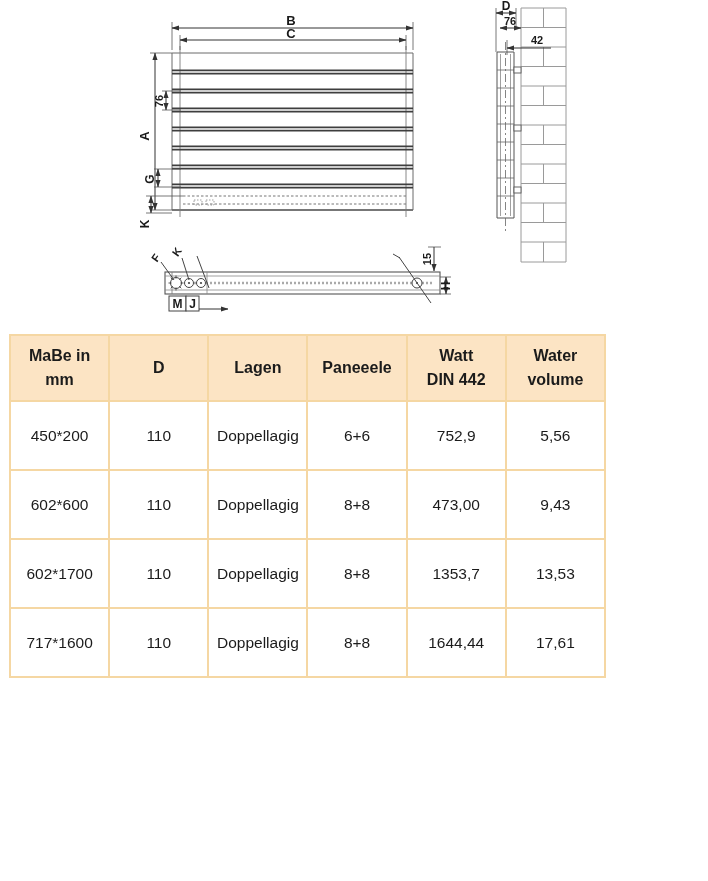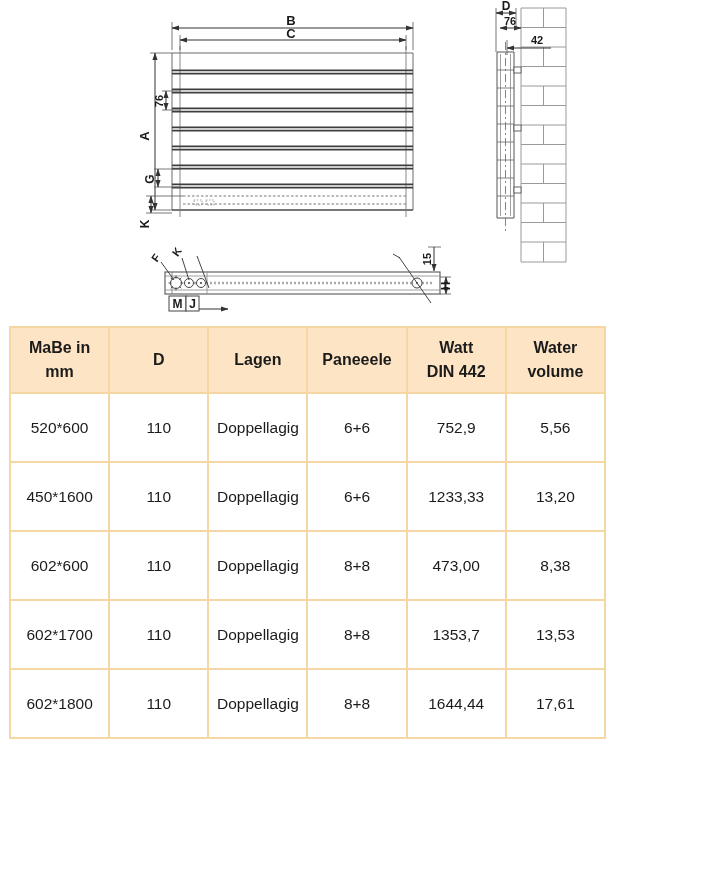--- a/index.html
+++ b/index.html
@@ -19,21 +19,21 @@
     width: 708px;
     height: 322px;
     position: relative;
   }
   .drawing-area svg { display: block; }
 
   .spec-table {
     border-collapse: collapse;
     table-layout: fixed;
     width: 597px;
-    margin: 4px 9px;
+    margin: 12px 9px;
   }
   .spec-table th, .spec-table td {
     border: 2px solid #f5d7a3;
     text-align: center;
     vertical-align: middle;
     color: #1b1b1b;
     padding: 0;
   }
   .spec-table th {
     background: #fce4c4;
@@ -262,59 +262,51 @@
         <th>Paneeele</th>
         <th>Watt
 DIN 442</th>
         <th>Water
 volume</th>
       </tr>
     </thead>
     <tbody>
 
         <tr>
-          <td>520*600</td>
+          <td>450*200</td>
           <td>110</td>
           <td>Doppellagig</td>
           <td>6+6</td>
           <td>752,9</td>
           <td>5,56</td>
         </tr>
 
 
-        <tr>
-          <td>450*1600</td>
-          <td>110</td>
-          <td>Doppellagig</td>
-          <td>6+6</td>
-          <td>1233,33</td>
-          <td>13,20</td>
-        </tr>
 
 
         <tr>
           <td>602*600</td>
           <td>110</td>
           <td>Doppellagig</td>
           <td>8+8</td>
           <td>473,00</td>
-          <td>8,38</td>
+          <td>9,43</td>
         </tr>
 
         <tr>
           <td>602*1700</td>
           <td>110</td>
           <td>Doppellagig</td>
           <td>8+8</td>
           <td>1353,7</td>
           <td>13,53</td>
         </tr>
 
         <tr>
-          <td>602*1800</td>
+          <td>717*1600</td>
           <td>110</td>
           <td>Doppellagig</td>
           <td>8+8</td>
           <td>1644,44</td>
           <td>17,61</td>
         </tr>
       </tbody>
   </table>
 
 </div>

